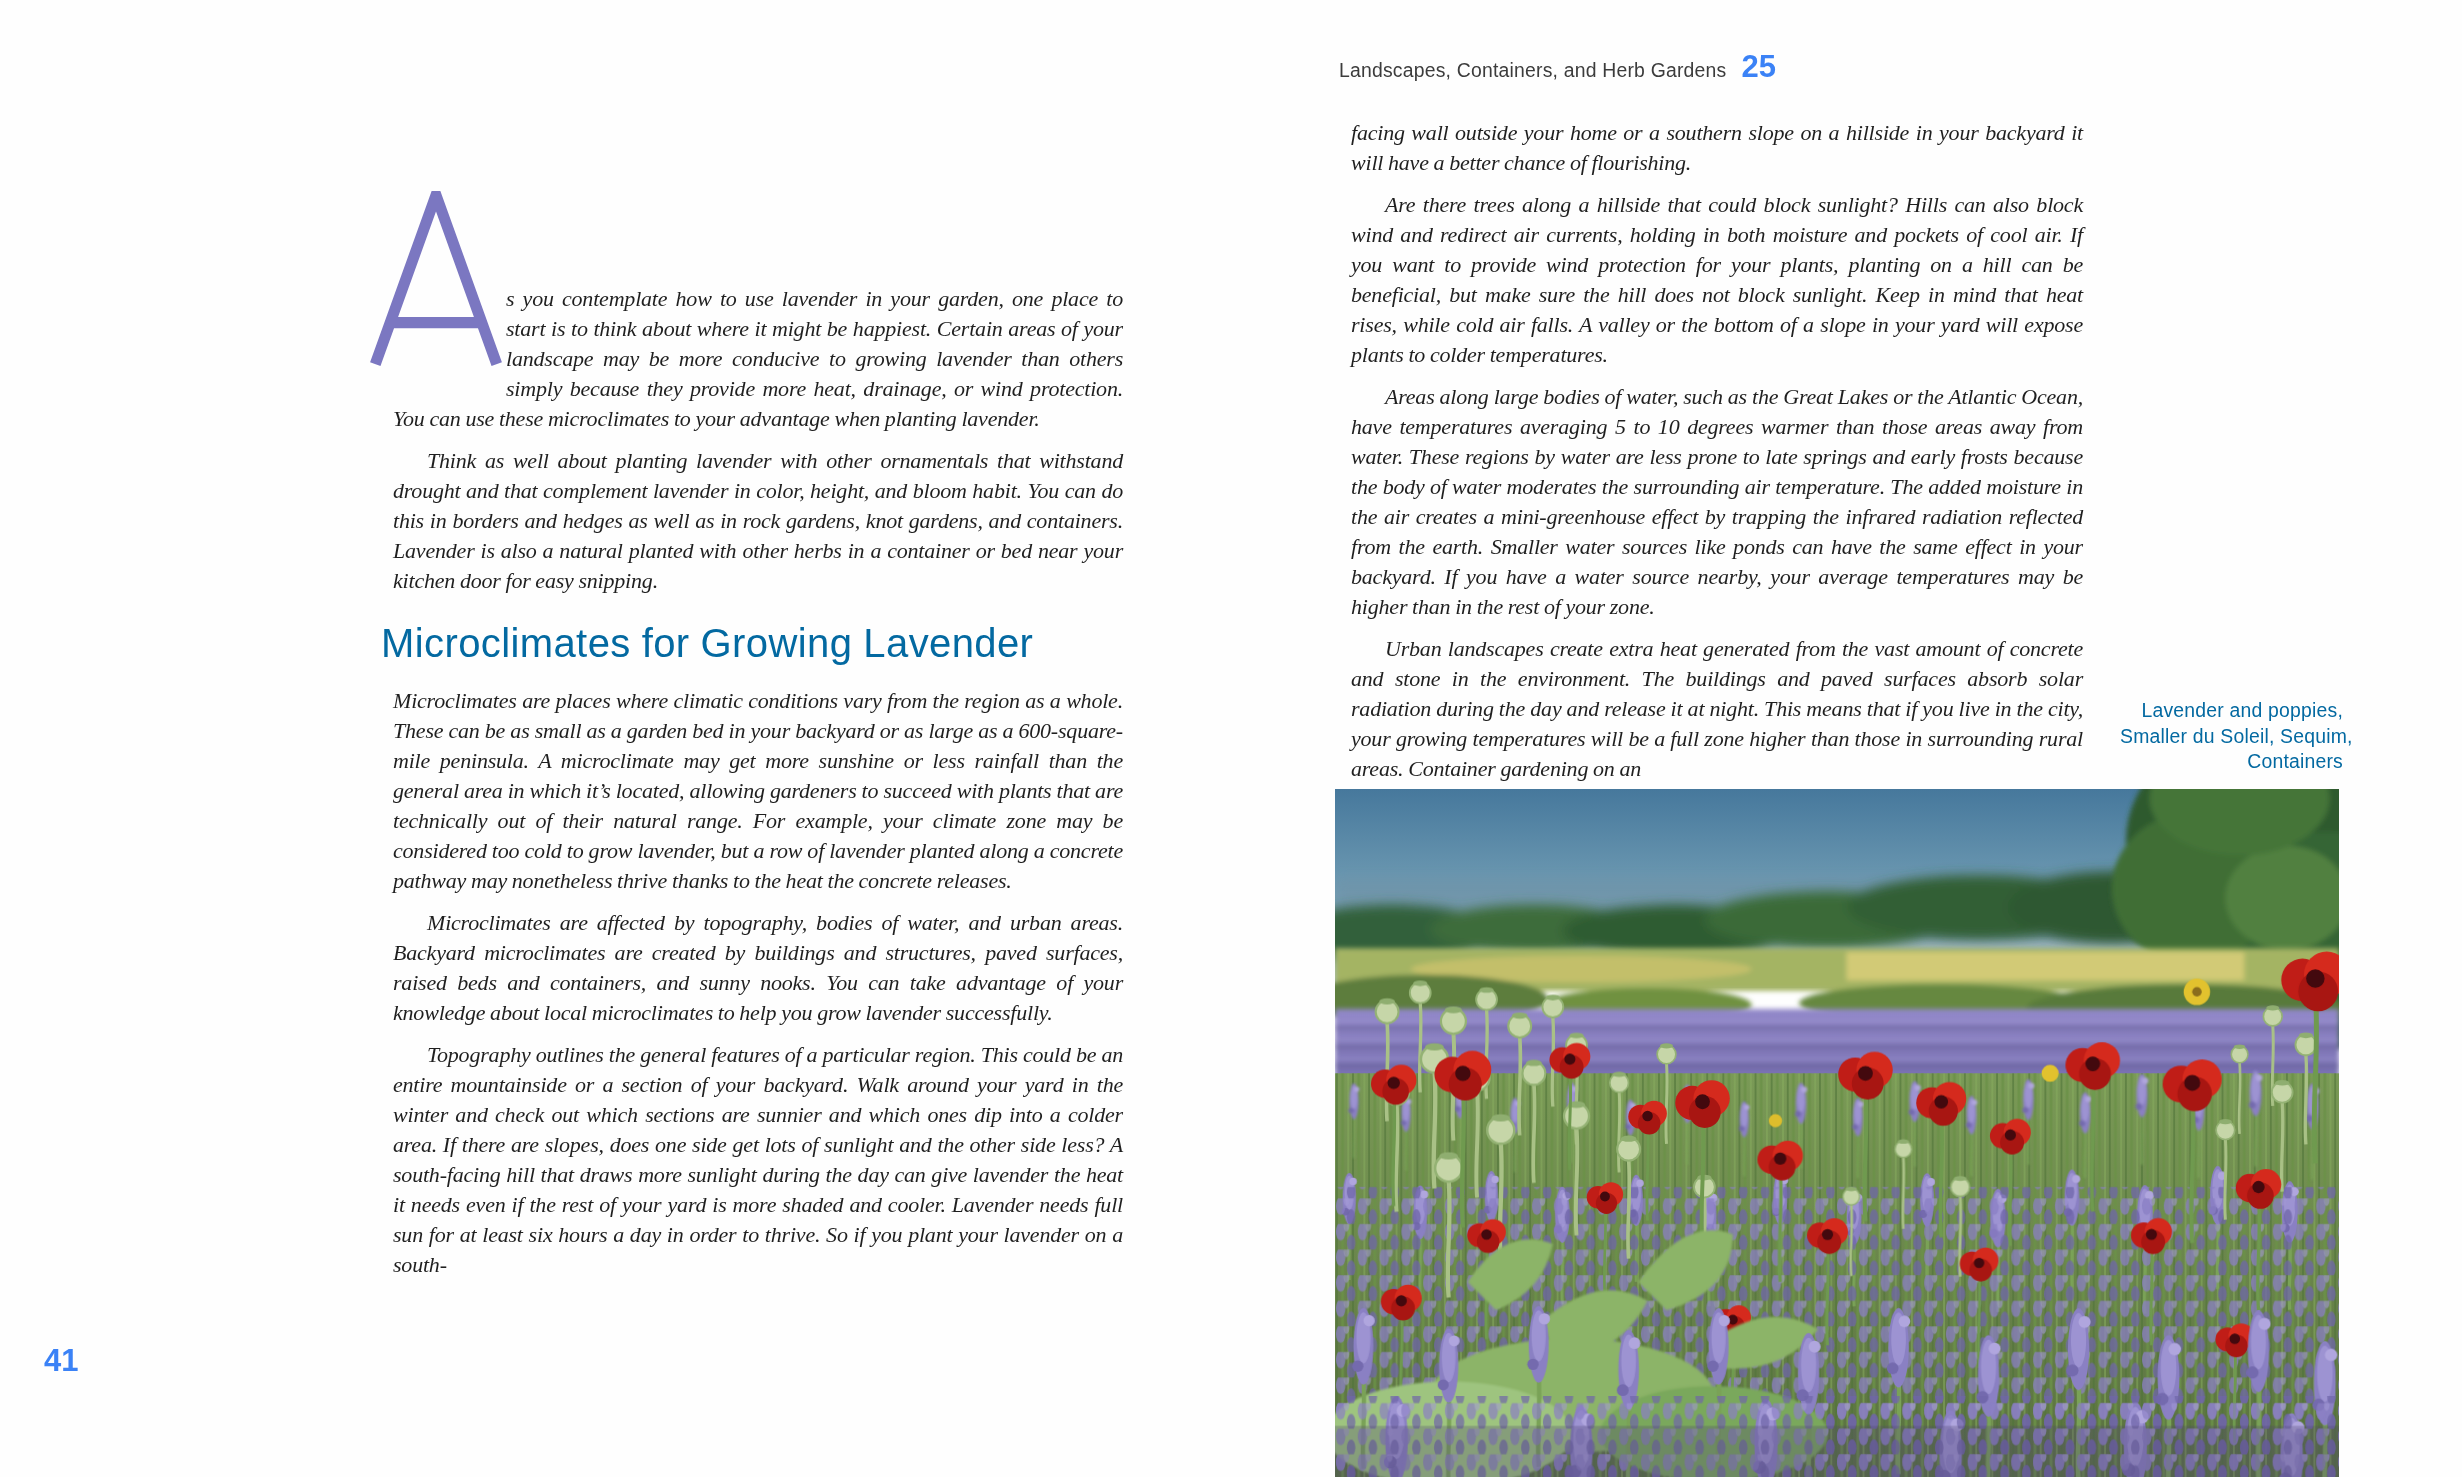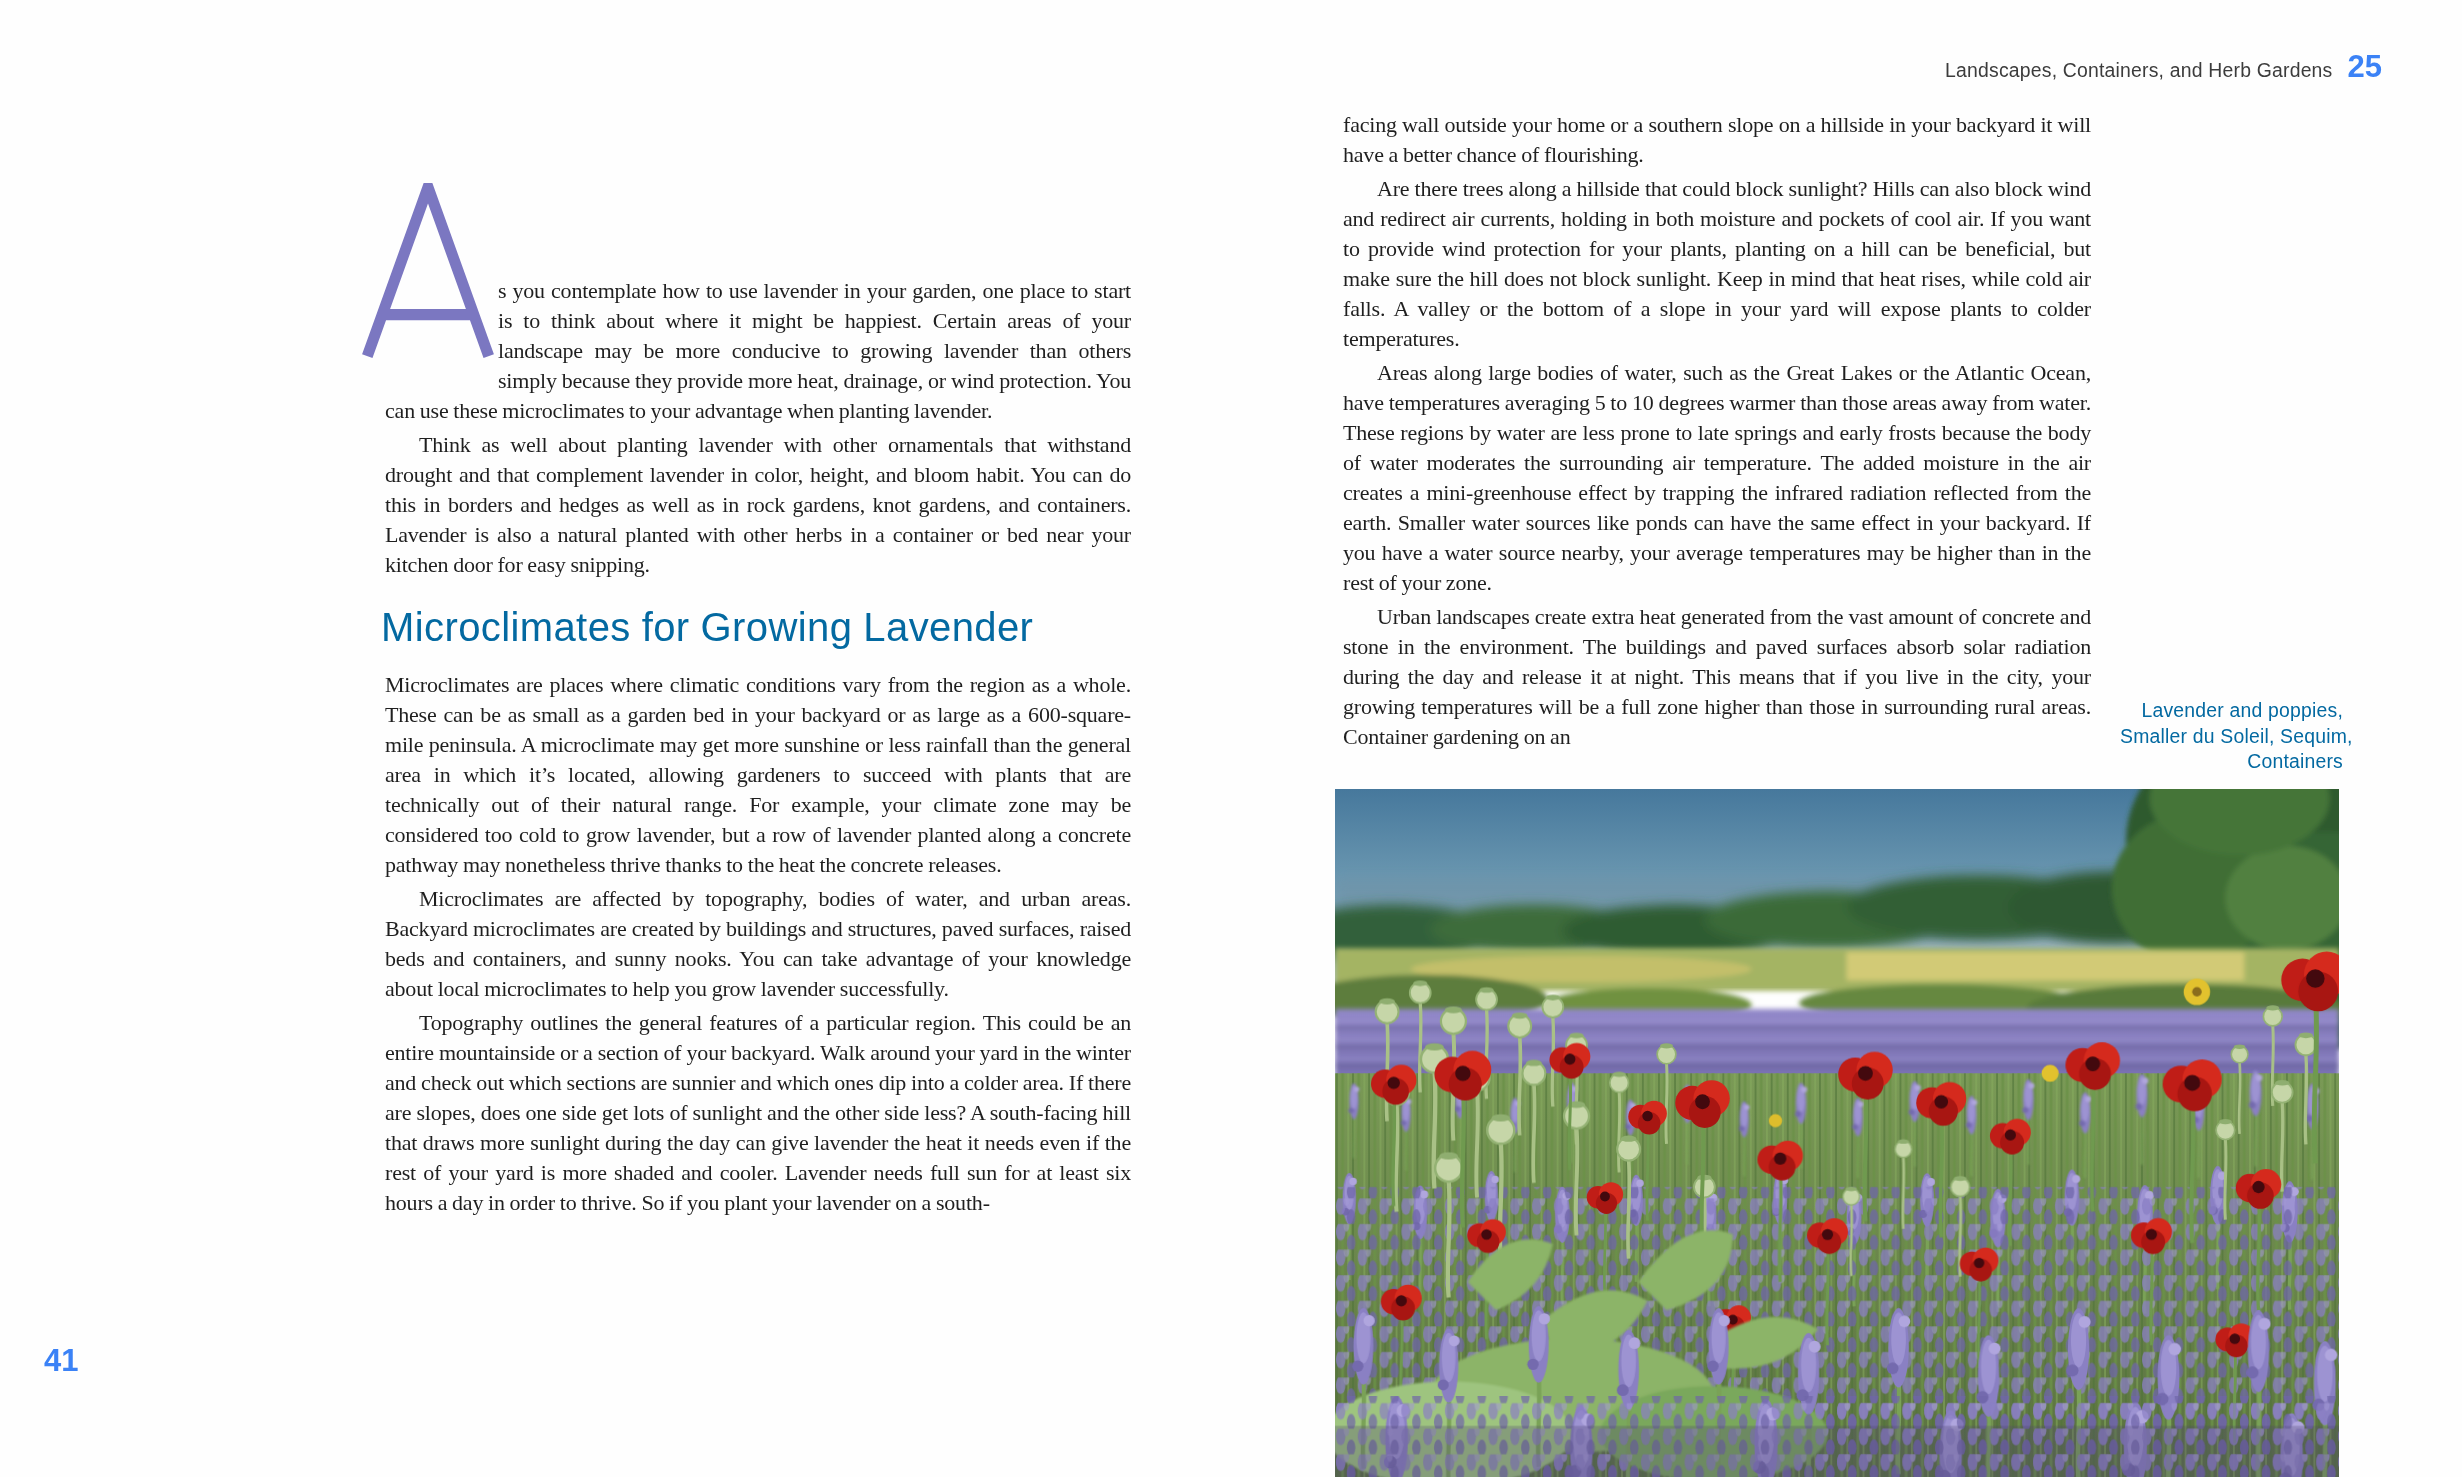--- a/index.html
+++ b/index.html
@@ -5,21 +5,21 @@
   html,body{margin:0;padding:0;}
   body{
     width:2462px;height:1477px;position:relative;overflow:hidden;
     background:#fefefe;
     font-family:"Liberation Serif",serif;
     color:#1e1e1e;
   }
   
   .col{position:absolute;font-size:22px;line-height:30px;text-align:justify;
        letter-spacing:-0.2px;word-spacing:-0.5px;color:#1f1f1f;}
-  .col p{margin:4px;}
+  .col p{margin:12px;font-style:italic;}
   .col p.indent{text-indent:34px;}
   #left-col{left:381px;top:272px;width:754px;}
   #right-col{left:1339px;top:106px;width:756px;}
 
   
   #p-intro{position:relative;}
   .dc-float{float:left;width:113px;height:91px;}
   .dropcap-svg{position:absolute;left:-25.6px;top:-93px;width:138px;height:176px;}
   .sr{position:absolute;width:0.9px;height:0.9px;overflow:hidden;clip:rect(0 0 0 0);white-space:nowrap;}
 
@@ -27,21 +27,21 @@
   h2.section{
     font-family:"Liberation Sans",sans-serif;font-weight:400;
     font-size:40px;line-height:44px;letter-spacing:0.4px;
     color:#0369a1;margin:24.6px 0 21px 0;text-align:left;text-indent:0;
   }
 
   
   .folio{font-family:"Liberation Sans",sans-serif;font-weight:bold;color:#3b82f6;}
   #left-folio{position:absolute;left:44px;top:1343px;font-size:31px;}
   #right-header{position:absolute;left:1339px;top:49px;width:1043px;
-    display:flex;justify-content:flex-end;align-items:baseline;gap:15px;}
+    display:flex;justify-content:flex-start;align-items:baseline;gap:15px;}
   #running-head{font-family:"Liberation Sans",sans-serif;font-size:19.4px;
     letter-spacing:0.2px;color:#3c3c3c;}
   #right-folio{font-size:31px;}
 
   
   #photo-caption{position:absolute;left:2120px;top:698px;width:223px;
     font-family:"Liberation Sans",sans-serif;font-size:19.4px;line-height:25.6px;
     color:#0369a1;text-align:right;letter-spacing:0.2px;}
   #photo-caption span{display:block;white-space:nowrap;}
 

